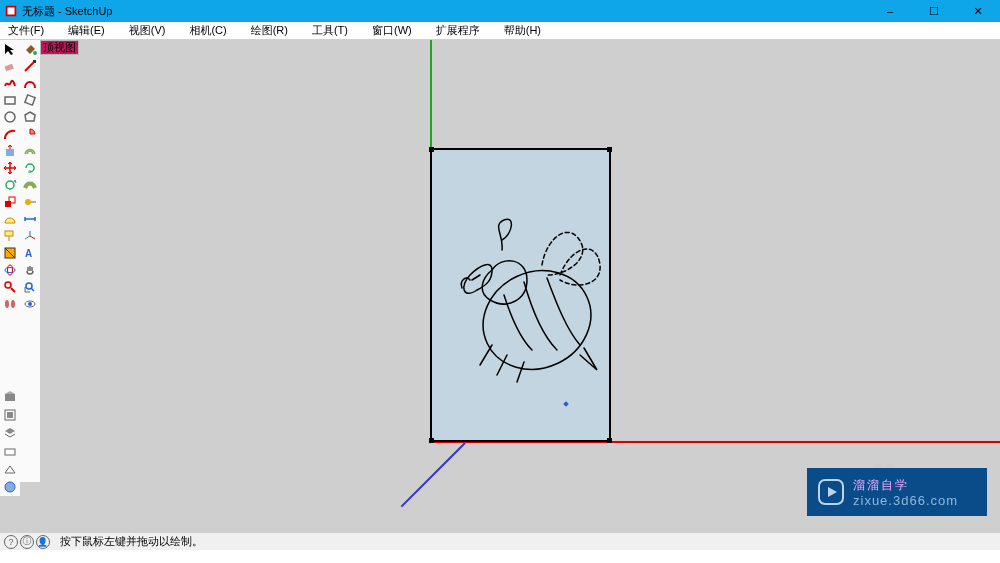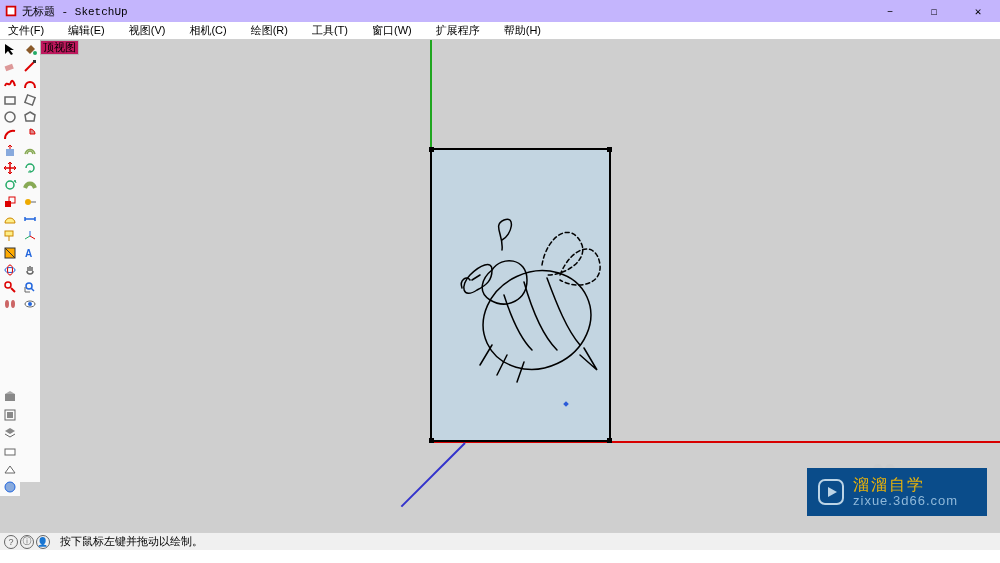--- a/index.html
+++ b/index.html
@@ -1,17 +1,17 @@
 <!DOCTYPE html>
 <html><head>
 <meta charset="utf-8">
 <style>
   * { box-sizing: border-box; margin: 0; padding: 0; }
   html, body { width: 1000px; height: 563px; overflow: hidden; font-family: "Microsoft YaHei", Arial, sans-serif; font-size: 11px; background: #fff; }
-  .titlebar { height: 22px; background: #c4b5fd; display: flex; align-items: center; padding-left: 4px; font-family: Liberation Mono, monospace; }
+  .titlebar { height: 22px; background: #0ea5e9; display: flex; align-items: center; padding-left: 4px; }
   .titlebar-icon { width: 14px; height: 14px; margin-right: 4px; }
   .titlebar-title { flex: 1; color: #000; font-size: 11px; }
   .win-controls { display: flex; }
   .win-btn { width: 44px; height: 22px; display: flex; align-items: center; justify-content: center; }
   .menubar { height: 18px; background: #fff; display: flex; align-items: center; padding-left: 4px; gap: 16px; border-bottom: 1px solid #d0d0d0;}
   .menu-item { padding: 0 4px; color: #000; font-size: 11px; }
   .workspace { position: relative; width: 1000px; height: 492px; background: #cfcfcf; }
   .toolbar { position: absolute; left: 0; top: 0; width: 40px; height: 442px; background: #fafafa; display: grid; grid-template-columns: 20px 20px; grid-auto-rows: 17px; }
   .tool { display: flex; align-items: center; justify-content: center; }
   .toolbar2 { position: absolute; left: 0; top: 348px; width: 20px; background: #fafafa; display: flex; flex-direction: column;}
@@ -20,21 +20,21 @@
   .canvas { position: absolute; left: 40px; top: 0; width: 960px; height: 492px; }
   .ground { position:absolute; left:0; top:0; width:100%; height:100%; background:#cfcfcf;}
   .axis-green { position: absolute; left: 390px; top: 0; width: 2px; height: 402px; background: #1fa61f; }
   .axis-red { position: absolute; left: 390px; top: 401px; width: 570px; height: 2px; background: #d80000; }
   .axis-blue { position: absolute; left: 335px; top: 402px; width: 90px; height: 2px; background: #3333cc; transform-origin: right center; transform: rotate(-45deg);}
   .face { position: absolute; left: 390px; top: 108px; width: 181px; height: 294px; background: #c3d5e1; border: 2px solid #000; }
   .face-corner { position: absolute; width: 5px; height: 5px; background: #000;}
   .sketch { position: absolute; left: 0; top: 0; width: 181px; height: 294px; }
   .person-dot { position:absolute; left:524px; top:362px; width:4px; height:4px; background:#2b5bd9; transform:rotate(45deg);}
   .watermark { position: absolute; right: 13px; bottom: 16px; width: 180px; height: 48px; background: #0a4c8a; display: flex; align-items: center; padding: 0 10px; gap:8px;}
-  .watermark-text { color: #eab308; font-size: 16px; line-height:16px; letter-spacing:2px;}
+  .watermark-text { color: #f0abfc; font-size: 12px; line-height:16px; letter-spacing:2px;}
   .watermark-sub { color:#8fb8d9; font-size:13px; letter-spacing:1px;}
   .figure { position:absolute; right:105px; bottom:58px; display:flex; gap:2px;}
   .figure .head { width:10px; height:10px; background:#ccc; border-radius:50%;}
   .statusbar { height: 18px; background: #f0f0f0; display: flex; align-items: center; border-top:1px solid #d0d0d0; font-size:11px;}
   .status-icons { display:flex; gap:2px; padding-left:4px;}
   .status-circle { width:14px; height:14px; border:1px solid #666; border-radius:50%; display:flex; align-items:center; justify-content:center; font-size:9px; color:#666;}
   .status-hint { margin-left:10px; color:#000;}
   .status-right { margin-left:auto; display:flex; align-items:center;}
   .status-label { background:#d8d8d8; padding:1px 6px; border:1px solid #a8a8a8;}
   .status-box { width:130px; height:16px; background:#fff; border:1px solid #a8a8a8;}

